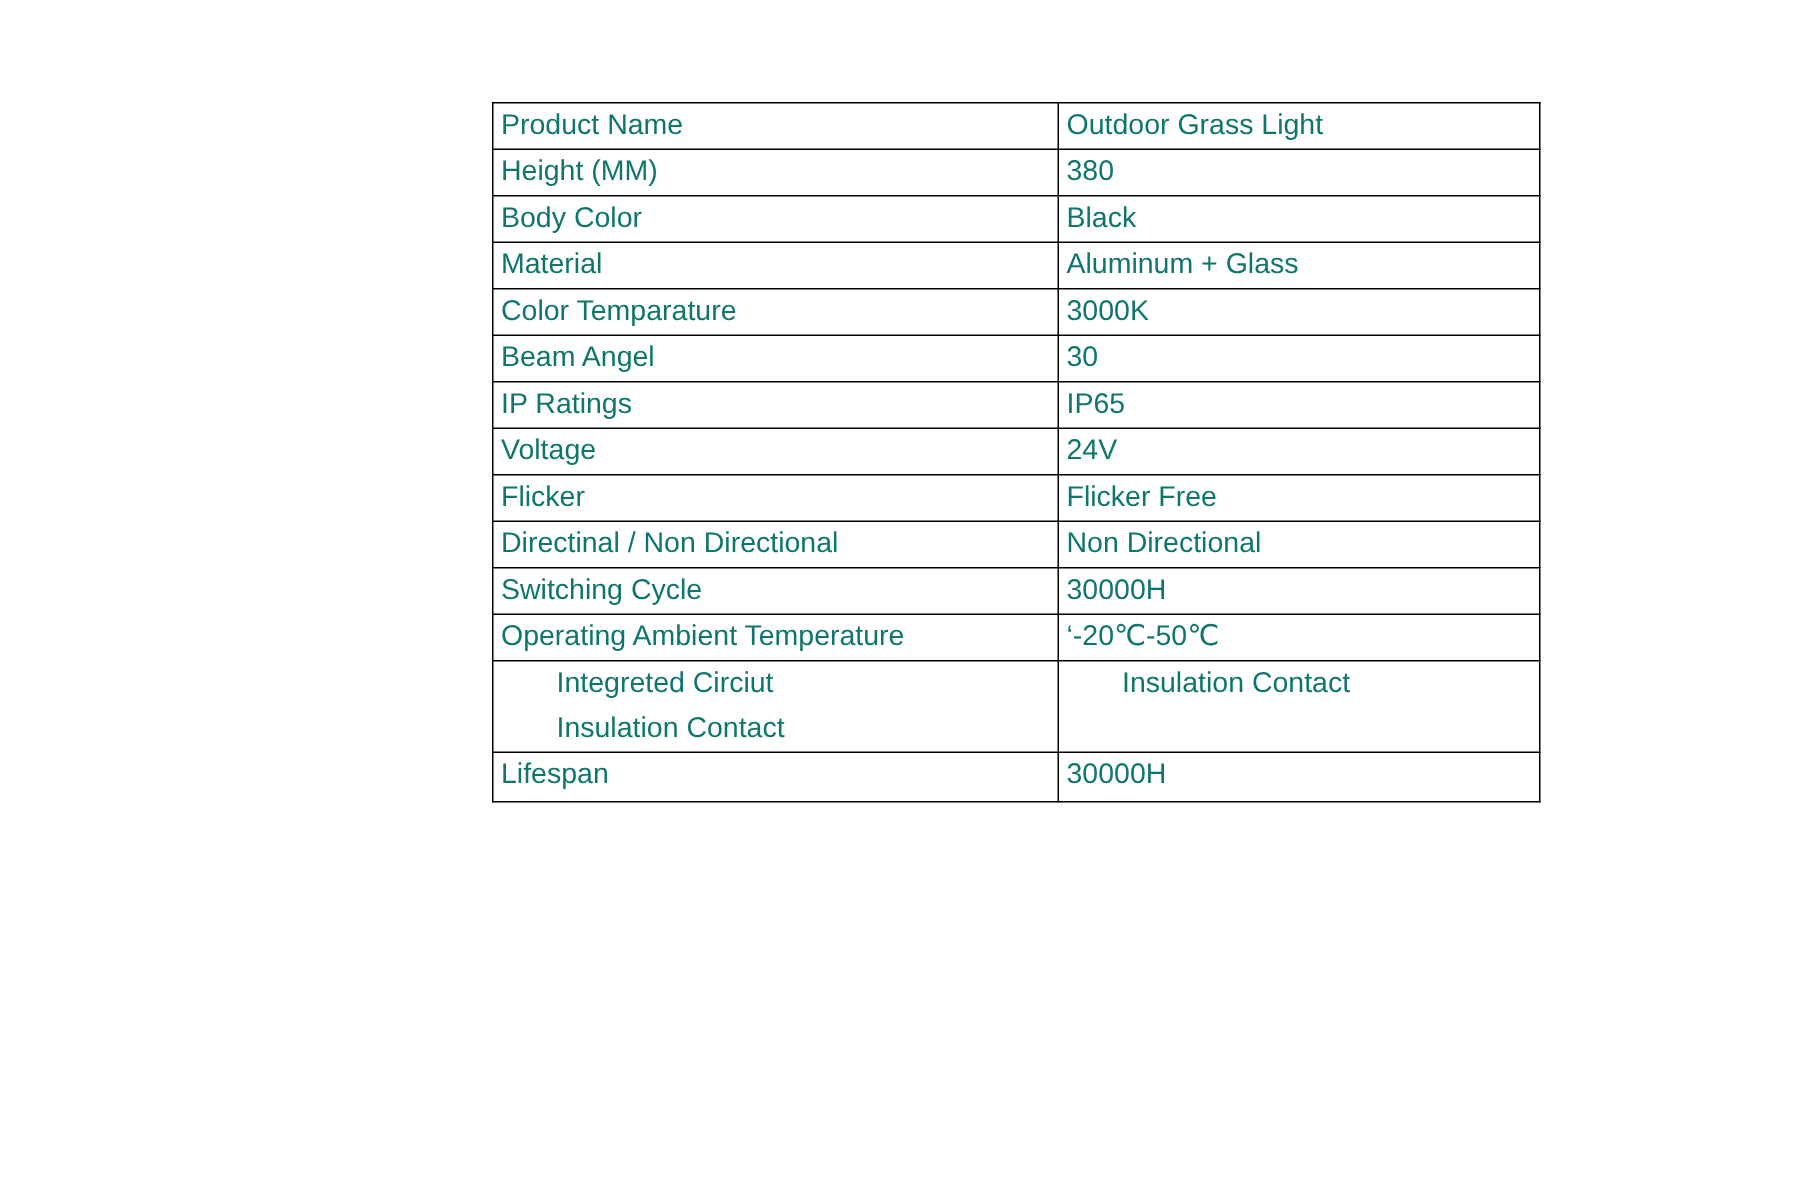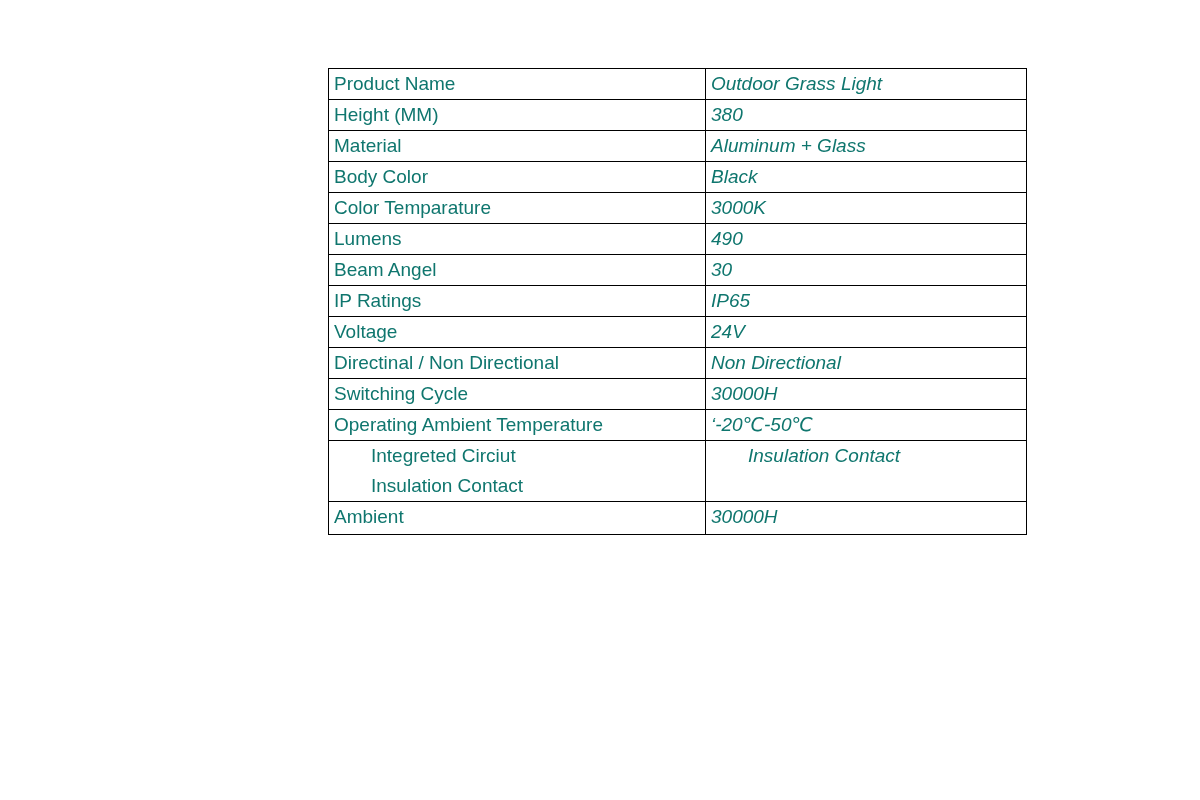--- a/index.html
+++ b/index.html
@@ -12,81 +12,81 @@
   }
   table.spec td {
     border: 1.5px solid #000;
     padding: 0 0 0 5px;
     height: 29.4px;
     line-height: 30px;
     vertical-align: top;
     white-space: pre-line;
   }
   table.spec td.k { width: 334px; }
-  table.spec td.v { width: 278px; font-style: italic; }
+  table.spec td.v { width: 278px; }
   tr.tall td { height: 59px; padding-left: 42px; }
   tr.life td { height: 32px; }
   tr.warr td { height: 41px; line-height: 34px; }
 </style>
 </head>
 <body>
 
 <table class="spec">
   <tbody>
     <tr>
         <td class="k">Product Name</td>
         <td class="v">Outdoor Grass Light</td>
       </tr>
     <tr>
         <td class="k">Height (MM)</td>
         <td class="v">380</td>
       </tr>
     <tr>
+        <td class="k">Body Color</td>
+        <td class="v">Black</td>
+      </tr>
+    <tr>
         <td class="k">Material</td>
         <td class="v">Aluminum + Glass</td>
       </tr>
     <tr>
-        <td class="k">Body Color</td>
-        <td class="v">Black</td>
-      </tr>
-    <tr>
         <td class="k">Color Temparature</td>
         <td class="v">3000K</td>
-      </tr>
-    <tr>
-        <td class="k">Lumens</td>
-        <td class="v">490</td>
       </tr>
     <tr>
         <td class="k">Beam Angel</td>
         <td class="v">30</td>
       </tr>
     <tr>
         <td class="k">IP Ratings</td>
         <td class="v">IP65</td>
       </tr>
     <tr>
         <td class="k">Voltage</td>
         <td class="v">24V</td>
+      </tr>
+    <tr>
+        <td class="k">Flicker</td>
+        <td class="v">Flicker Free</td>
       </tr>
     <tr>
         <td class="k">Directinal / Non Directional</td>
         <td class="v">Non Directional</td>
       </tr>
     <tr>
         <td class="k">Switching Cycle</td>
         <td class="v">30000H</td>
       </tr>
     <tr>
         <td class="k">Operating Ambient Temperature</td>
         <td class="v">‘-20℃-50℃</td>
       </tr>
     <tr class="tall">
         <td class="k">Integreted Circiut
 Insulation Contact</td>
         <td class="v">Insulation Contact</td>
       </tr>
     <tr class="life">
-        <td class="k">Ambient</td>
+        <td class="k">Lifespan</td>
         <td class="v">30000H</td>
       </tr>
   </tbody>
 </table>
 
 </body></html>

